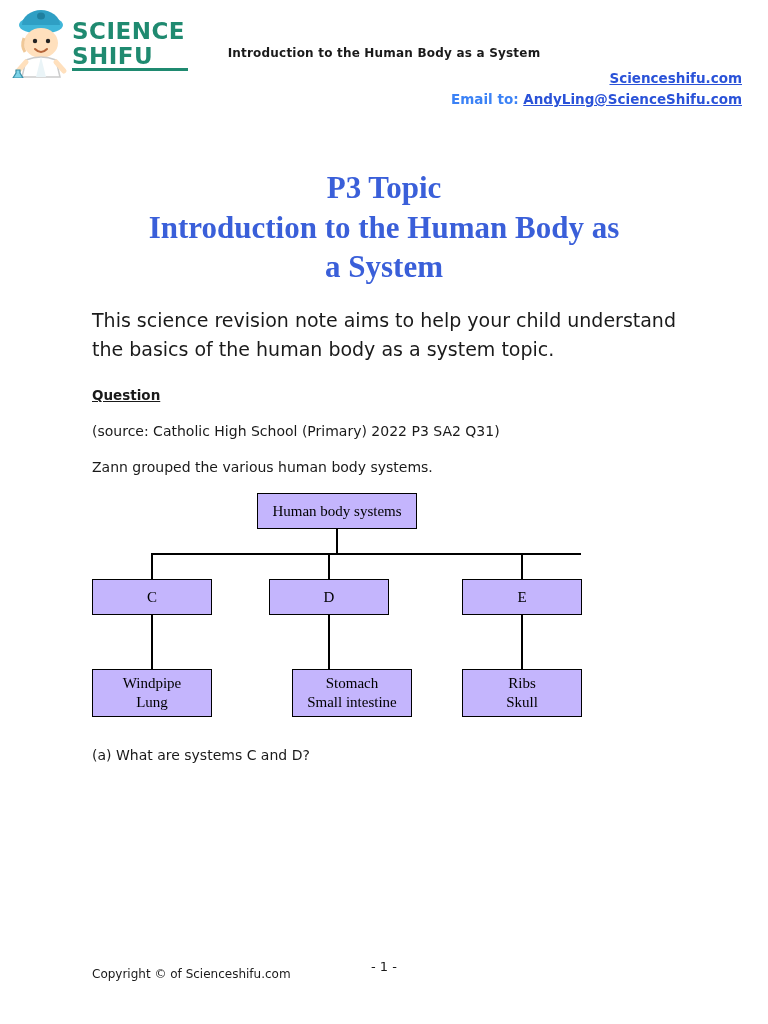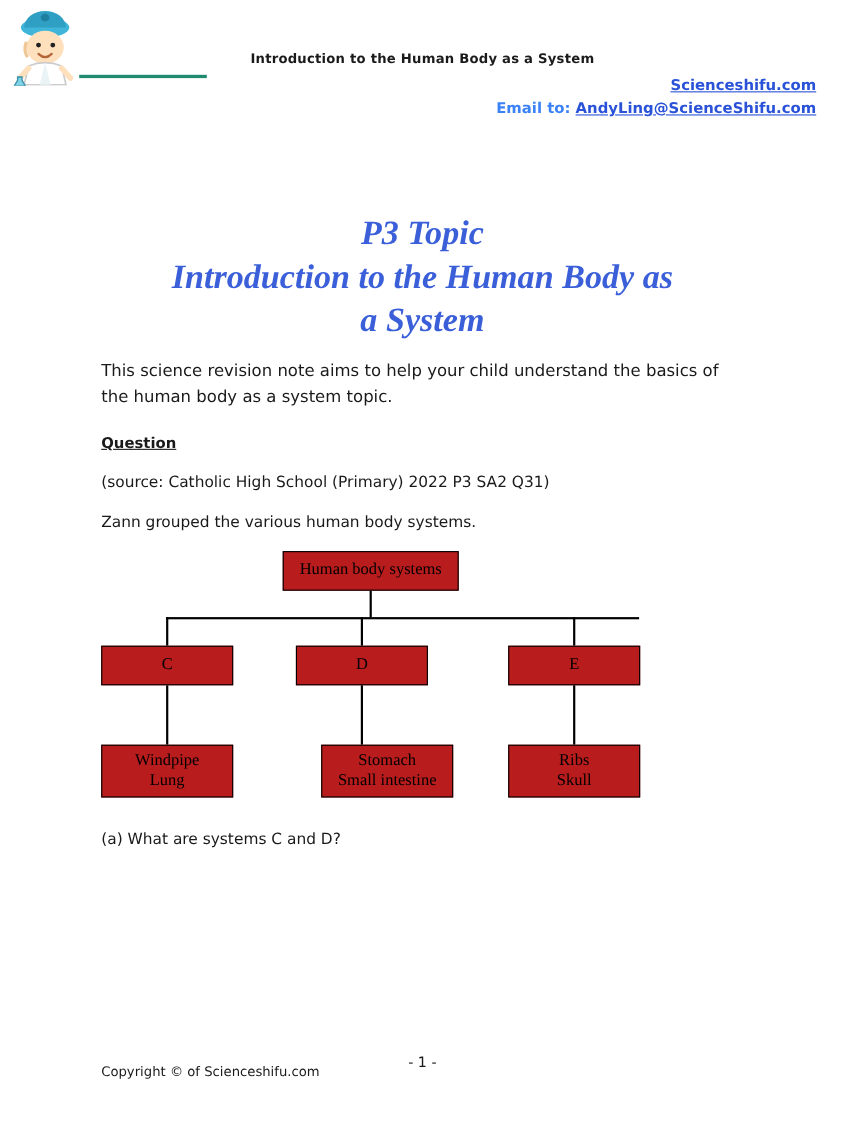--- a/index.html
+++ b/index.html
@@ -109,43 +109,42 @@
     color: #2a52d8;
     font-family: "DejaVu Sans", sans-serif;
     font-size: 13.5px;
   }
   .email-label {
     color: #3b82f6;
   }
 
   
   .doc-title {
-    margin-top: 72px;
+    margin-top: 48px;
     text-align: center;
     color: #3a5fd9;
     font-family: "Liberation Serif", serif;
     font-weight: bold;
     font-size: 31px;
     line-height: 1.28;
     padding: 0 80px;
-    font-style: italic;
   }
   .doc-title .t-line {
     display: block;
   }
 
   
   .content {
     margin: 0 auto;
     padding: 0 92px;
     width: 768px;
     box-sizing: border-box;
   }
   .intro {
-    font-size: 15px;
+    font-size: 19px;
     line-height: 1.55;
     color: #1a1a1a;
     font-family: "DejaVu Sans", sans-serif;
   }
   .question-head {
     margin-top: 22px;
     font-size: 13.5px;
     font-weight: bold;
     text-decoration: underline;
     font-family: "DejaVu Sans", sans-serif;
@@ -167,21 +166,21 @@
   
   .diagram {
     position: relative;
     width: 584px;
     height: 230px;
     margin: 18px auto 0 auto;
   }
   .node {
     position: absolute;
     border: 1px solid #000;
-    background: #b91c1c;
+    background: #c4b5fd;
     display: flex;
     align-items: center;
     justify-content: center;
     text-align: left;
     font-family: "Liberation Serif", serif;
     font-size: 15px;
     line-height: 1.25;
     box-sizing: border-box;
   }
   .node-root {
@@ -263,20 +262,24 @@
 
         <path d="M16 50 q15 -6 30 0 l4 17 h-38 Z" fill="#ffffff" stroke="#cccccc" stroke-width="1.5"></path>
         <path d="M31 47 l-5 20 h10 Z" fill="#eaf4f7"></path>
 
         <path d="M16 52 l-8 9" stroke="#ffe0bd" stroke-width="5" stroke-linecap="round"></path>
         <path d="M46 52 l8 9" stroke="#ffe0bd" stroke-width="5" stroke-linecap="round"></path>
 
         <path d="M6 60 l4 0 l0 3 l3 5 h-10 l3 -5 Z" fill="#7fd4e8" stroke="#3a8fa8" stroke-width="1.2"></path>
       </svg>
     </div>
+    <div class="logo-text">
+      <span class="logo-science">SCIENCE</span>
+      <span class="logo-shifu">SHIFU</span>
+    </div>
     <div class="logo-underline"></div>
   </div>
 
   <div class="header-title-block">
     <div class="header-line2">Introduction to the Human Body as a System</div>
   </div>
 
   <div class="header-links">
     <a href="#">Scienceshifu.com</a>
     <div class="email-row">

